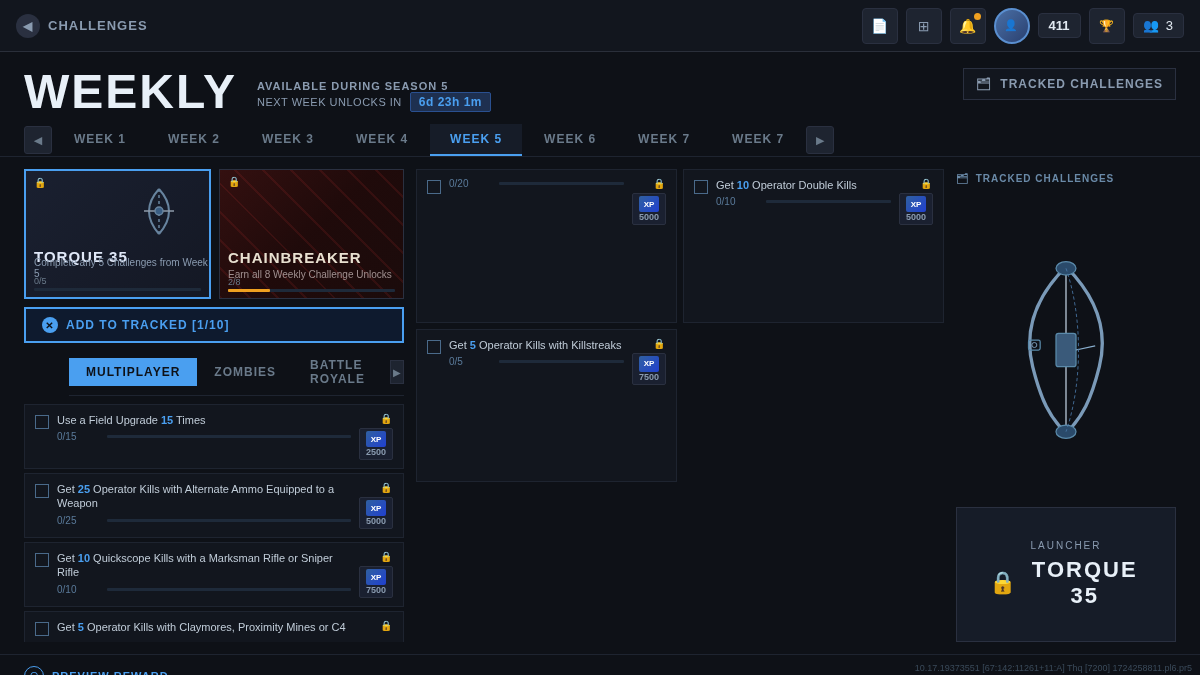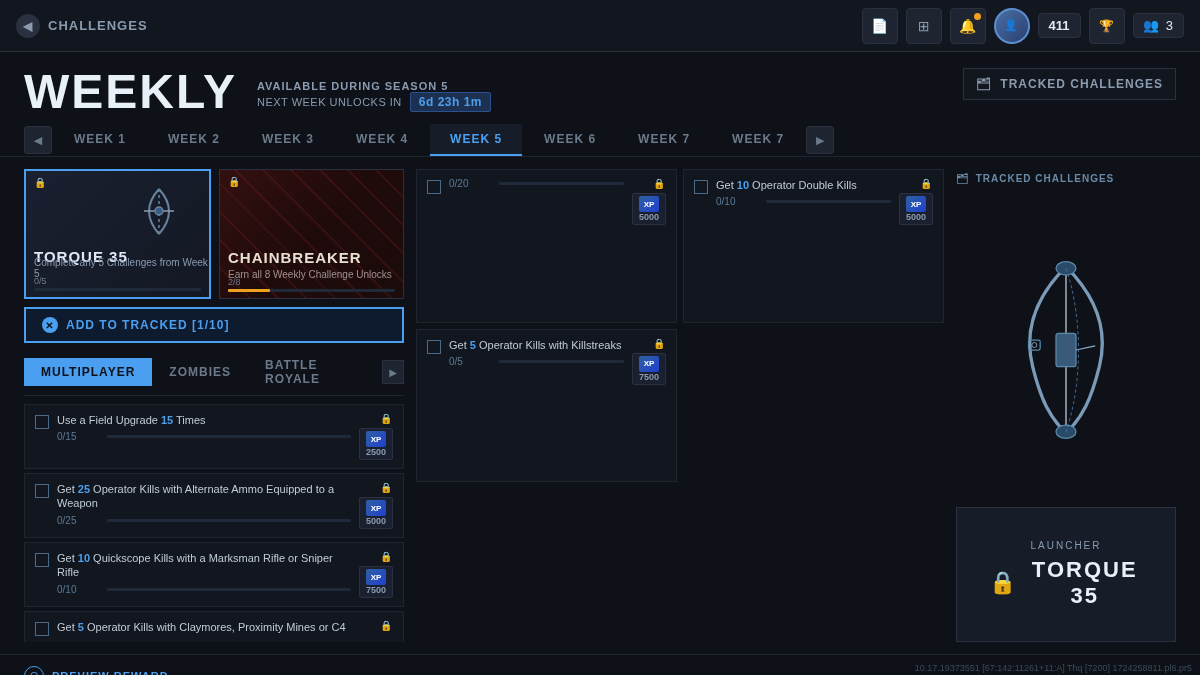--- a/index.html
+++ b/index.html
@@ -364,20 +364,21 @@
       font-weight: 900;
     }
 
     
     .mode-tabs {
       display: flex;
       align-items: center;
       gap: 0;
       border-bottom: 1px solid #1e2430;
       padding-bottom: 2px;
+      margin-left: 45px;
     }
     .mode-tab {
       padding: 6px 16px;
       font-size: 12px;
       font-weight: bold;
       letter-spacing: 1px;
       cursor: pointer;
       color: #6a7a8a;
       border: 1px solid transparent;
     }

